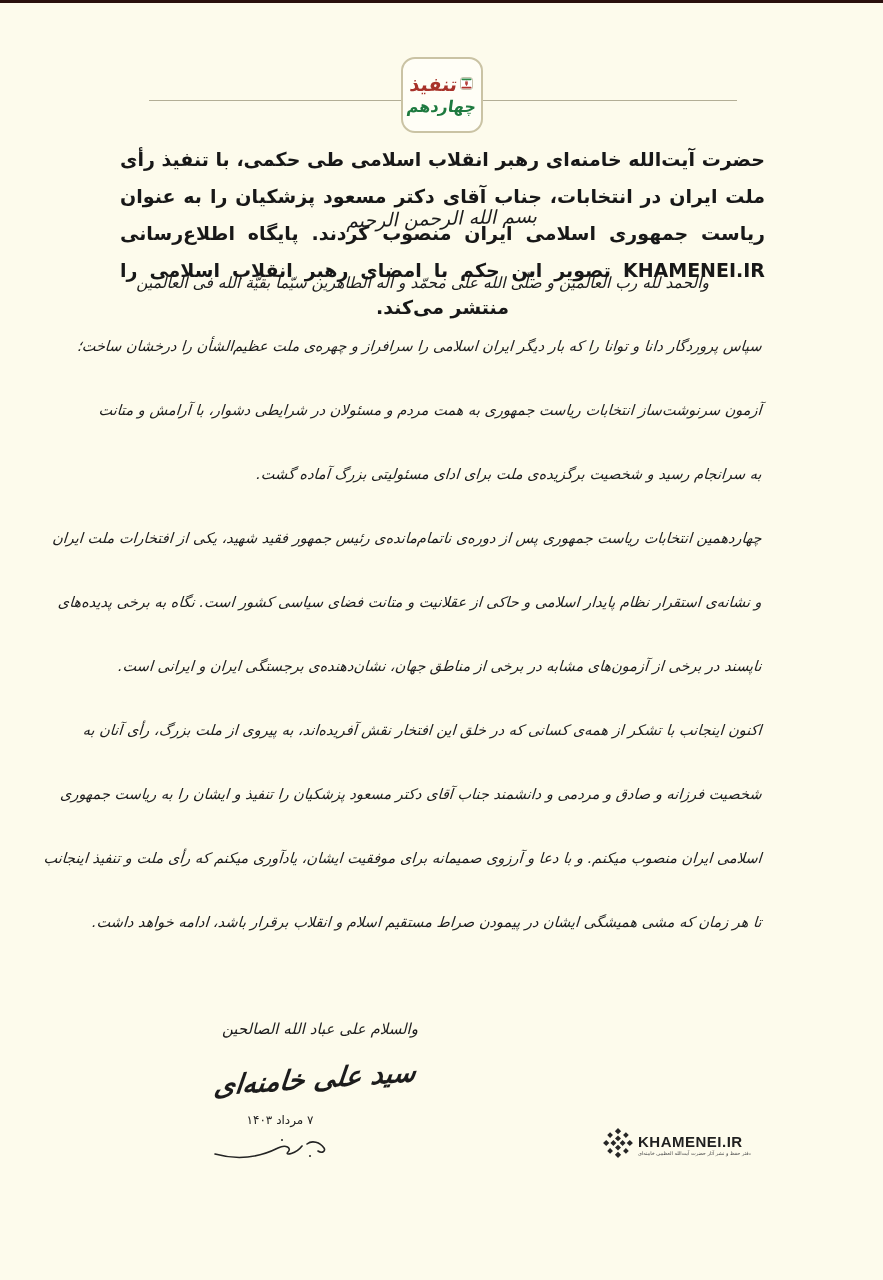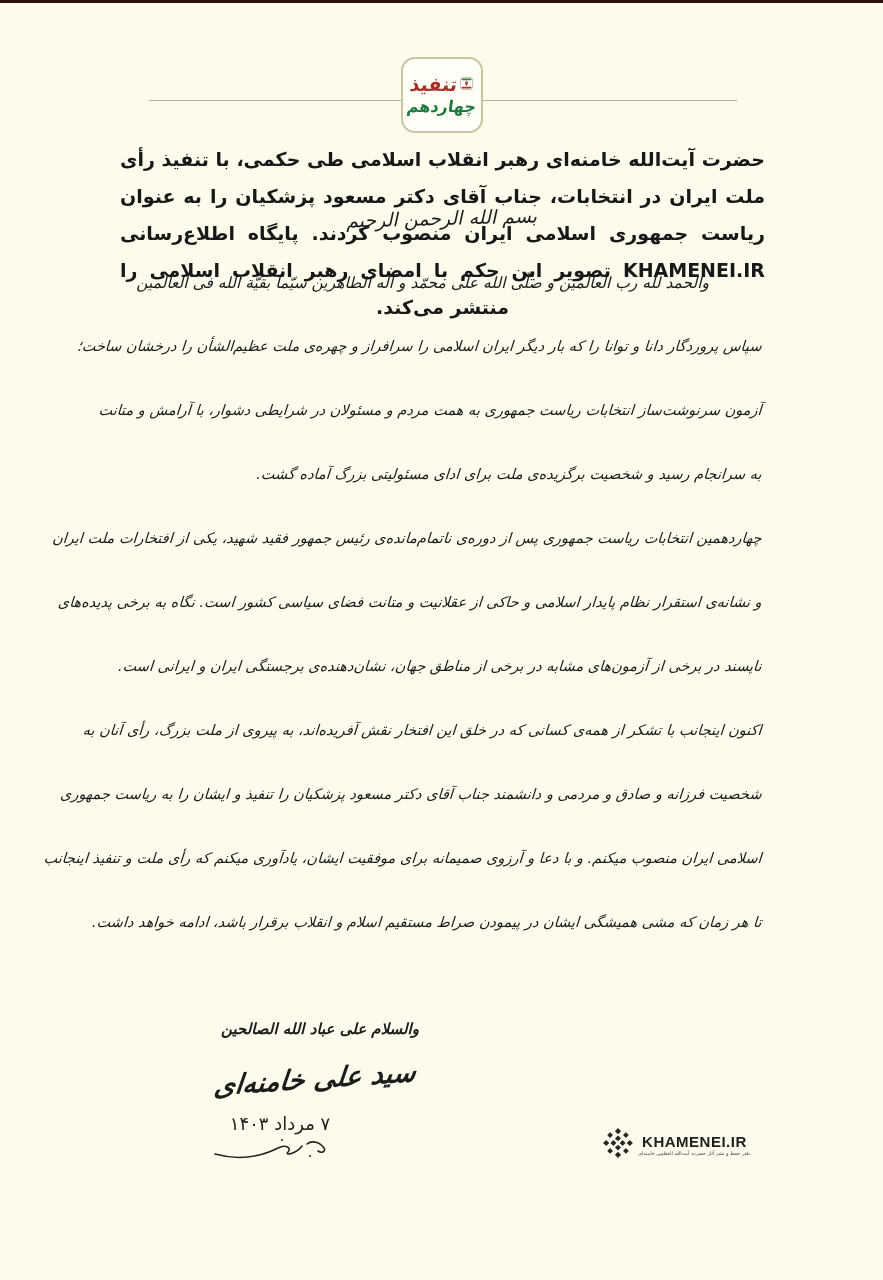--- a/index.html
+++ b/index.html
@@ -65,44 +65,44 @@
   }
   .line{
     height:64px;
     text-align:right;
     font-size:14.5px;
     white-space:nowrap;
     transform:skewX(-4deg);
   }
   .closing{
     position:absolute;top:1020px;left:160px;width:320px;
-    text-align:center;font-size:15px;font-weight:bold;
+    text-align:center;font-size:15px;
   }
   
   .sig-name{
     position:absolute;top:1063px;left:195px;width:240px;
     text-align:center;
     font-size:27px;font-weight:bold;
     transform:rotate(-4deg) skewX(-10deg);
     letter-spacing:-1px;
   }
   .sig-date{
     position:absolute;top:1113px;left:210px;width:140px;
-    text-align:center;font-size:18px;direction:rtl;color:#222;
+    text-align:center;font-size:12px;direction:rtl;color:#222;
   }
   .sig-flourish{
     position:absolute;top:1134px;left:212px;
   }
   
   .logo{
     position:absolute;top:1128px;left:603px;width:150px;
     display:flex;align-items:center;gap:5px;
   }
   .logo-emblem{flex:0 0 auto;}
-  .logo-texts{display:flex;flex-direction:column;align-items:center;}
+  .logo-texts{display:flex;flex-direction:column;align-items:flex-start;}
   .logo-title{
     font-family:"Liberation Sans",sans-serif;
     font-weight:bold;font-size:15px;color:#1f1f1f;letter-spacing:.5px;
     line-height:1;
   }
   .logo-caption{
     direction:rtl;font-size:5px;color:#4a4a4a;margin-top:2px;line-height:1;
     align-self:stretch;text-align:center;
   }
 </style>

